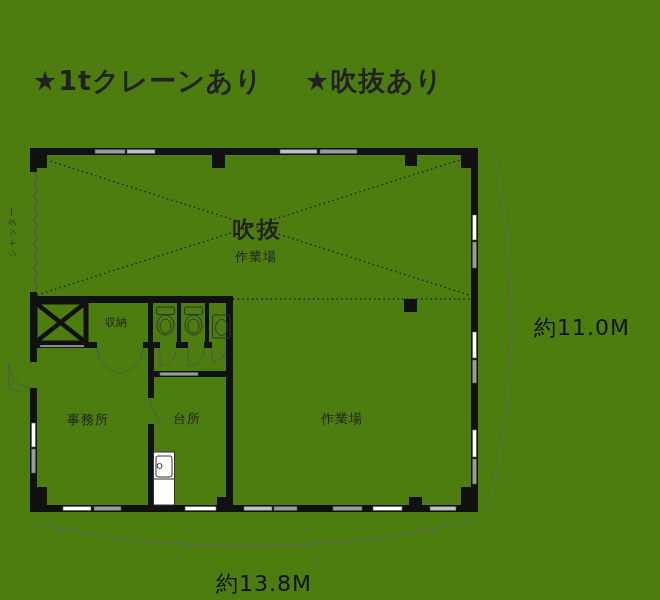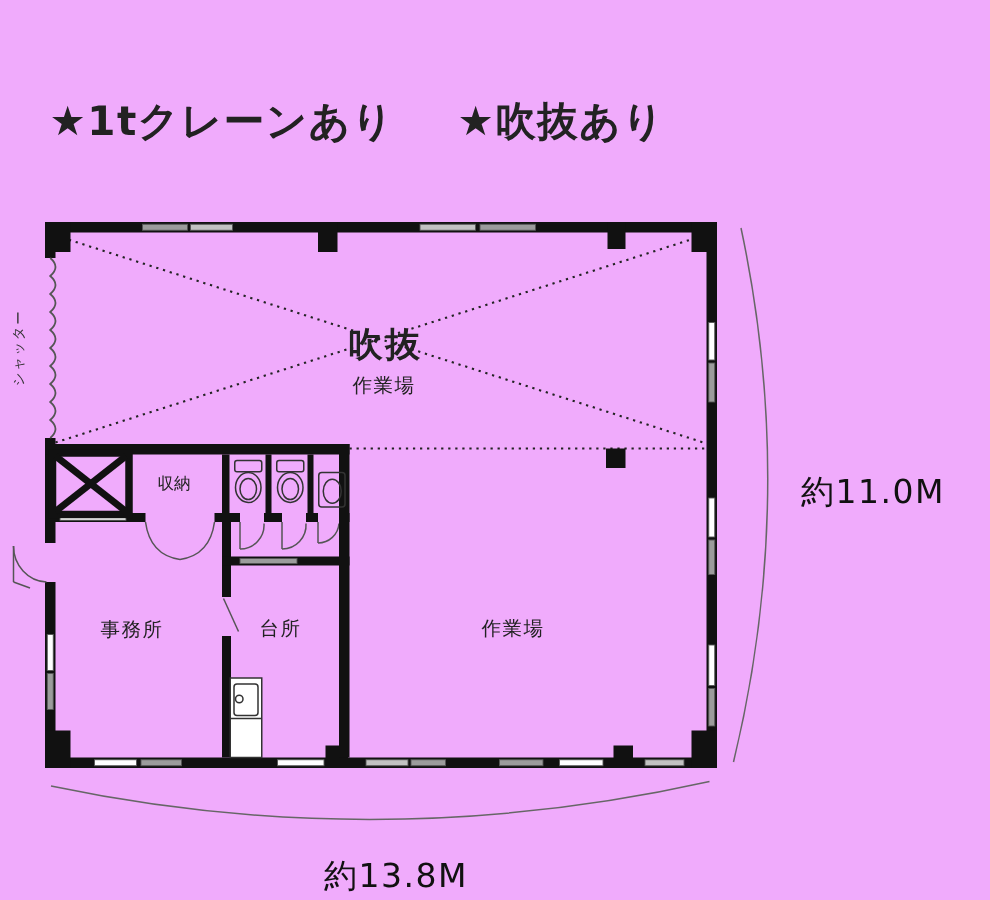--- a/index.html
+++ b/index.html
@@ -1,19 +1,19 @@
 <!DOCTYPE html>
 <html><head>
 <meta charset="utf-8">
 <style>
   html,body{margin:0;padding:0;background:#ffffff;}
   .page{
     position:relative;
     width:660px;height:600px;
-    background:#f0abfc;
+    background:#4d7c0f;
     font-family:"DejaVu Sans", sans-serif;
     overflow:hidden;
   }
   svg text{font-family:"DejaVu Sans", sans-serif; fill:#222;}
   .note{font-size:27px;font-weight:bold;letter-spacing:1px;}
   .room-lg{font-size:23px;font-weight:bold;letter-spacing:2px;}
   .room-md{font-size:13px;letter-spacing:1px;}
   .room-sm{font-size:11px;}
   .dim{font-size:22px;letter-spacing:1px;fill:#111;}
   .vtext{font-size:9px;letter-spacing:1px;fill:#333;}

